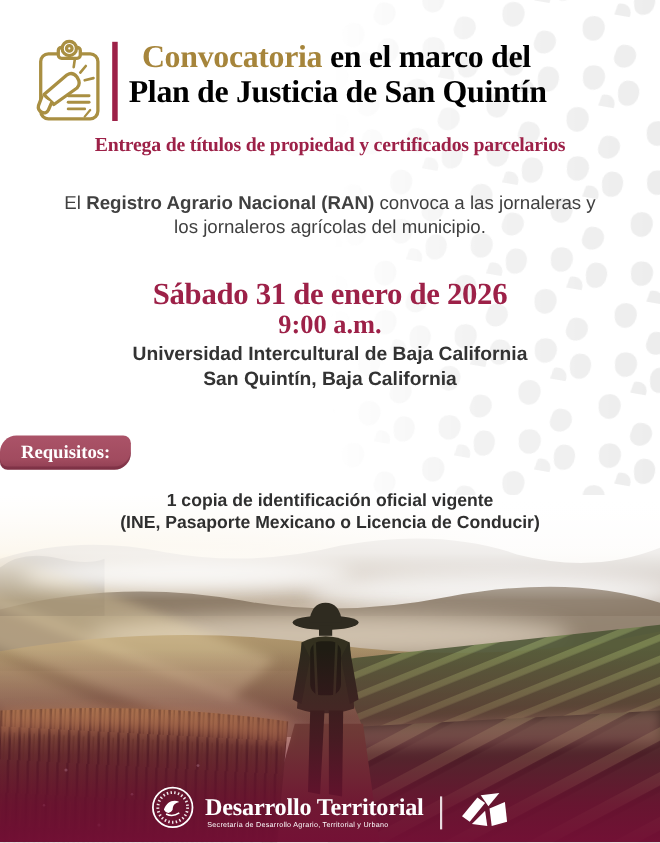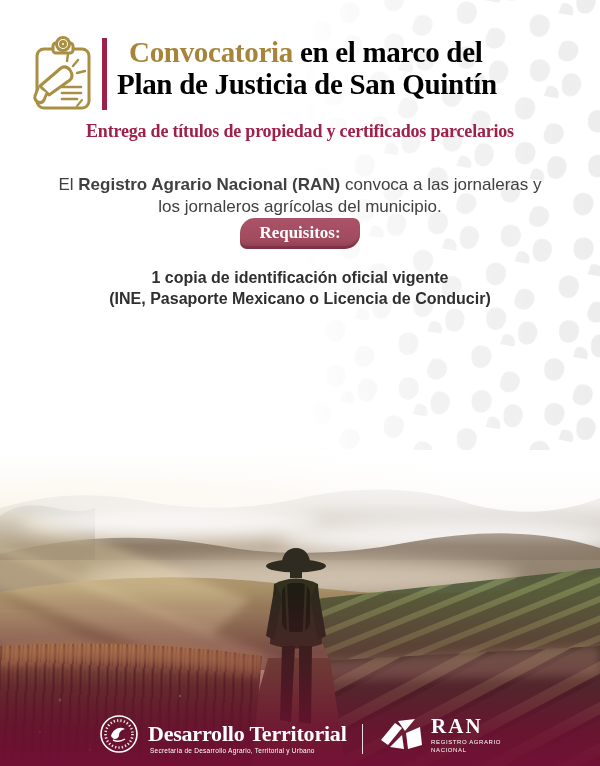--- a/index.html
+++ b/index.html
@@ -42,21 +42,21 @@
   }
   .event-time{
     font-family:"Liberation Serif", serif; font-weight:bold; color:#9d2148;
     font-size:24px; line-height:1.15;
   }
   .event-venue, .event-city{
     font-weight:bold; color:#333333; font-size:17.5px; line-height:1.25; margin-top:1px;
   }
 
   
-  .req-wrap{ text-align:center; }
+  .req-wrap{ margin-top:40px; }
   .req-badge{
     display:inline-block; padding:5px 19px 6px;
     background:linear-gradient(180deg,#ab5368 0%, #a14b5f 70%, #8e3d51 100%);
     border-radius:15px 7px 15px 7px;
     color:#ffffff; font-family:"Liberation Serif", serif; font-weight:bold; font-size:17px;
     box-shadow: inset 0 -3px 0 rgba(70,10,30,.25);
   }
   .req-text{
     margin-top:19px; text-align:center; font-weight:bold; color:#2f2f2f;
     font-size:16px; line-height:1.28;
@@ -149,20 +149,26 @@
       </div>
     </header>
 
     <div class="subtitle">Entrega de títulos de propiedad y certificados parcelarios</div>
 
     <p class="intro">
       <span>El </span><b>Registro Agrario Nacional (RAN)</b><span> convoca a las jornaleras y</span><br>
       <span>los jornaleros agrícolas del municipio.</span>
     </p>
 
+    <div class="event">
+      <div class="event-date">Sábado 31 de enero de 2026</div>
+      <div class="event-time">9:00 a.m.</div>
+      <div class="event-venue">Universidad Intercultural de Baja California</div>
+      <div class="event-city">San Quintín, Baja California</div>
+    </div>
 
     <div class="req-wrap">
       <div class="req-badge">Requisitos:</div>
     </div>
     <div class="req-text">
       <div>1 copia de identificación oficial vigente</div>
       <div>(INE, Pasaporte Mexicano o Licencia de Conducir)</div>
     </div>
   </div>
 
@@ -290,23 +296,16 @@
       <div class="footer-sep"></div>
       <div class="ran-block">
         <svg width="46" height="34" viewBox="0 0 46 34">
           <g fill="#ffffff">
             <polygon points="3,22 17,5 24,10 10,27"></polygon>
             <polygon points="20,3 37,1 27,13"></polygon>
             <polygon points="28,15 42,9 44,27 30,31"></polygon>
             <polygon points="12,29 24,17 26,31"></polygon>
           </g>
         </svg>
-        <div class="ran-text">
-          <div class="ran-name">RAN</div>
-          <div class="ran-sub">
-            <span>REGISTRO AGRARIO</span><br>
-            <span>NACIONAL</span>
-          </div>
-        </div>
       </div>
     </div>
   </div>
 </div>
 
 </body></html>

